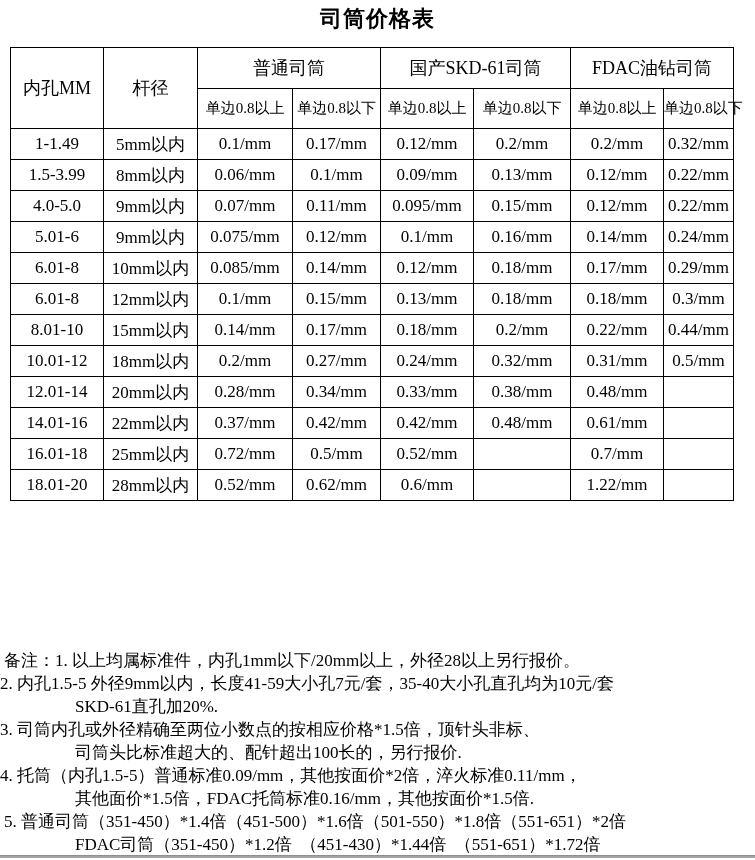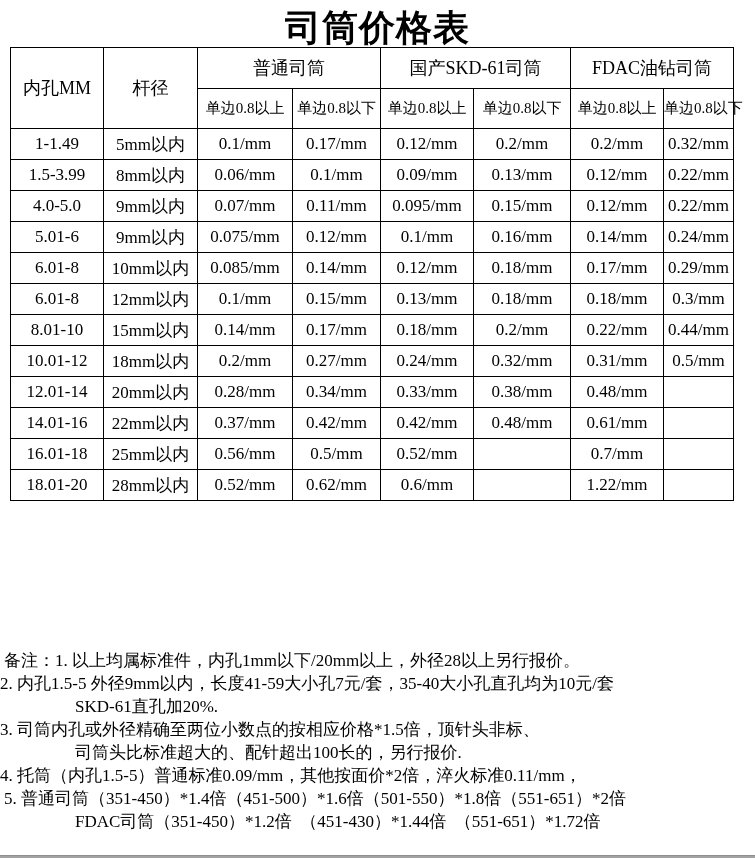--- a/index.html
+++ b/index.html
@@ -9,21 +9,21 @@
     font-family: "Liberation Serif", "DejaVu Serif", serif;
     color: #000000;
     overflow: hidden;
     position: relative;
   }
   .page { position: relative; width: 755px; height: 860px; background: #fff; }
 
   .title {
     position: absolute; top: 4px; left: 0; width: 755px;
     text-align: center;
-    font-size: 36px; font-weight: bold;
+    font-size: 22px; font-weight: bold;
     letter-spacing: 1px;
     white-space: pre;
   }
 
   table.price {
     position: absolute; top: 47px; left: 10px;
     width: 723px;
     border-collapse: collapse;
     table-layout: fixed;
   }
@@ -196,21 +196,21 @@
         <td>0.37/mm</td>
         <td>0.42/mm</td>
         <td>0.42/mm</td>
         <td>0.48/mm</td>
         <td>0.61/mm</td>
         <td class="col-last"></td>
       </tr>
       <tr>
         <td>16.01-18</td>
         <td>25mm以内</td>
-        <td>0.56/mm</td>
+        <td>0.72/mm</td>
         <td>0.5/mm</td>
         <td>0.52/mm</td>
         <td></td>
         <td>0.7/mm</td>
         <td class="col-last"></td>
       </tr>
       <tr>
         <td>18.01-20</td>
         <td>28mm以内</td>
         <td>0.52/mm</td>
@@ -223,19 +223,20 @@
     </tbody>
   </table>
 
   <div class="notes">
     <div class="note-line i0">备注：1. 以上均属标准件，内孔1mm以下/20mm以上，外径28以上另行报价。</div>
     <div class="note-line i1">2. 内孔1.5-5 外径9mm以内，长度41-59大小孔7元/套，35-40大小孔直孔均为10元/套</div>
     <div class="note-line i2">SKD-61直孔加20%.</div>
     <div class="note-line i1">3. 司筒内孔或外径精确至两位小数点的按相应价格*1.5倍，顶针头非标、</div>
     <div class="note-line i2">司筒头比标准超大的、配针超出100长的，另行报价.</div>
     <div class="note-line i1">4. 托筒（内孔1.5-5）普通标准0.09/mm，其他按面价*2倍，淬火标准0.11/mm，</div>
+    <div class="note-line i2">其他面价*1.5倍，FDAC托筒标准0.16/mm，其他按面价*1.5倍.</div>
     <div class="note-line i0">5. 普通司筒（351-450）*1.4倍（451-500）*1.6倍（501-550）*1.8倍（551-651）*2倍</div>
     <div class="note-line i2">FDAC司筒（351-450）*1.2倍  （451-430）*1.44倍  （551-651）*1.72倍</div>
   </div>
 
   <div class="bottom-edge"></div>
 
 </div>
 
 </body></html>

